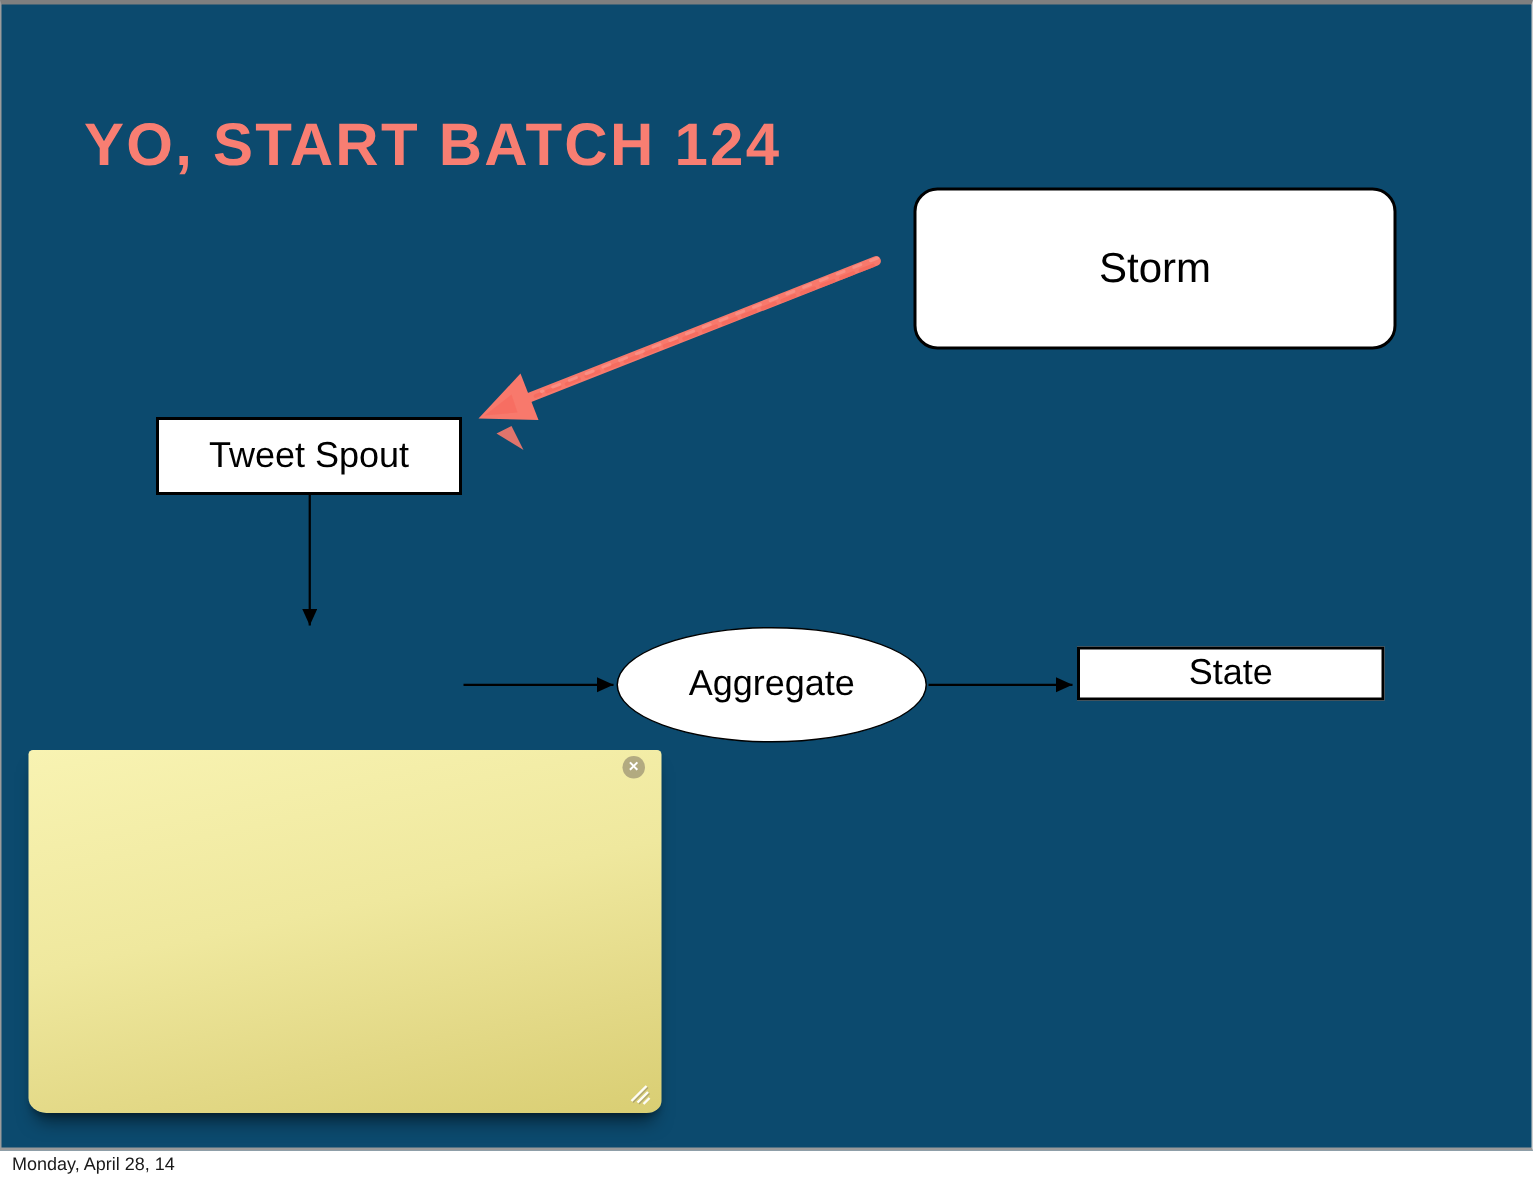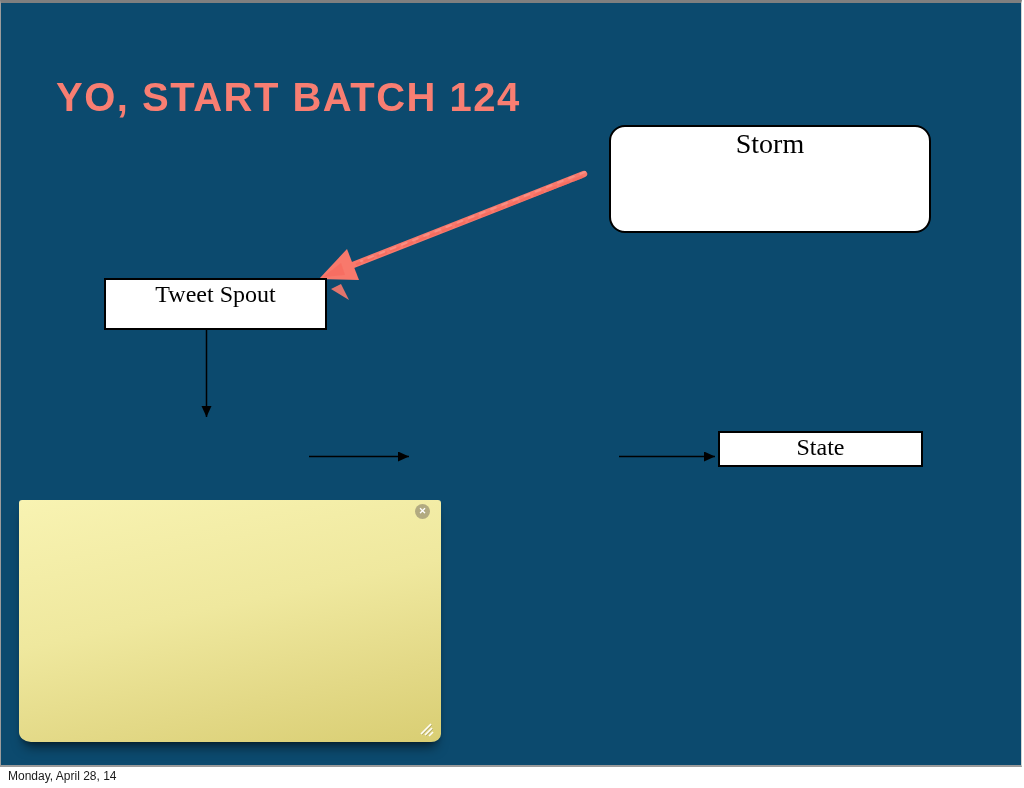--- a/index.html
+++ b/index.html
@@ -42,36 +42,35 @@
     position: absolute;
     left: 0;
     top: 0;
     width: 1024px;
     height: 788px;
     pointer-events: none;
   }
   .node {
     position: absolute;
     display: flex;
-    align-items: flex-start;
+    align-items: center;
     justify-content: center;
     text-align: center;
     background: #ffffff;
     color: #000000;
     font-size: 24px;
     line-height: 1.2;
     box-sizing: border-box;
-    font-family: Liberation Serif, serif;
   }
   .node.rect { border: 2px solid #000000; }
   .node.rounded { border: 2px solid #000000; border-radius: 16px; font-size: 28px; }
   .node.ellipse { border: 1.5px solid #000000; border-radius: 50%; }
 
   .node-storm   { left: 608px; top: 122px; width: 322px; height: 108px; }
-  .node-tweet   { left: 103px; top: 275px; width: 223px; height: 52px; }
+  .node-tweet   { left: 103px; top: 275px; width: 204px; height: 52px; }
   .node-extract { left: 102px; top: 415px; width: 206px; height: 76px; }
   .node-aggregate { left: 410px; top: 415px; width: 207px; height: 77px; }
   .node-state   { left: 717px; top: 428px; width: 205px; height: 36px; }
 
   .sticky-note {
     position: absolute;
     left: 18px;
     top: 497px;
     width: 422px;
     height: 242px;
@@ -151,20 +150,23 @@
 
     <div class="node rounded node-storm">
       <span>Storm</span>
     </div>
 
     <div class="node rect node-tweet">
       <span>Tweet Spout</span>
     </div>
 
 
+    <div class="node ellipse node-aggregate">
+      <span>Aggregate</span>
+    </div>
 
     <div class="node rect node-state">
       <span>State</span>
     </div>
 
     <div class="sticky-note">
       <div class="note-close">✕</div>
       <div class="note-body"></div>
       <svg class="note-resize" width="20" height="20" viewBox="0 0 20 20">
         <line x1="6" y1="16" x2="16" y2="6" stroke="#ffffff" stroke-width="1.6" opacity="0.95"></line>

